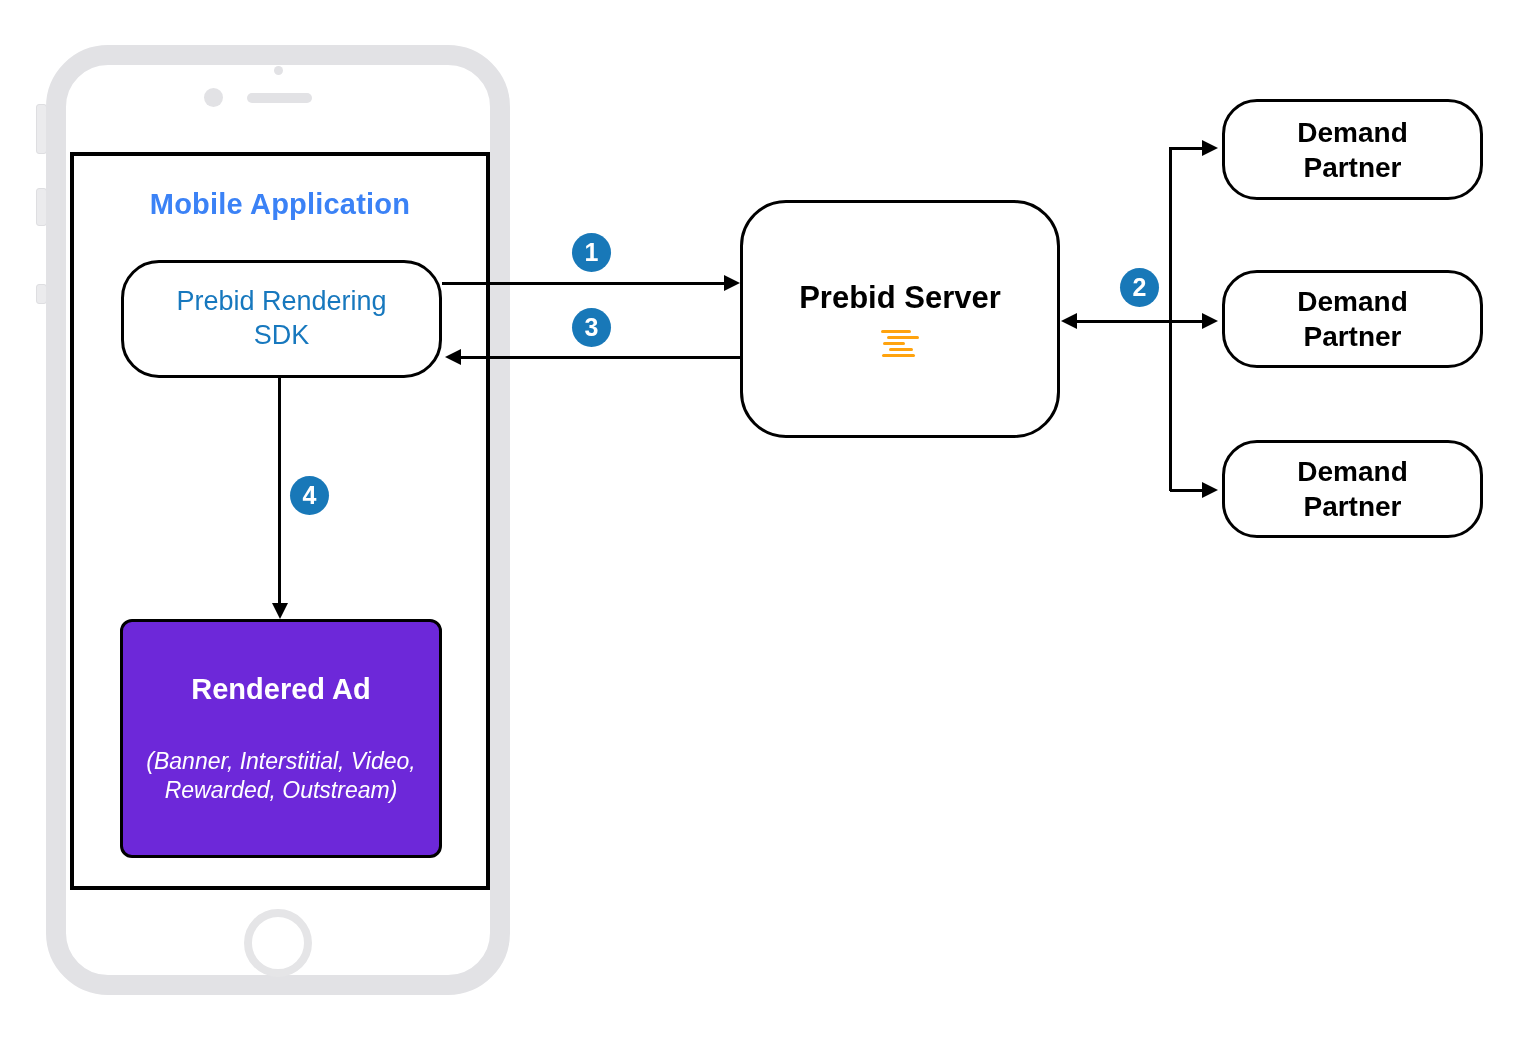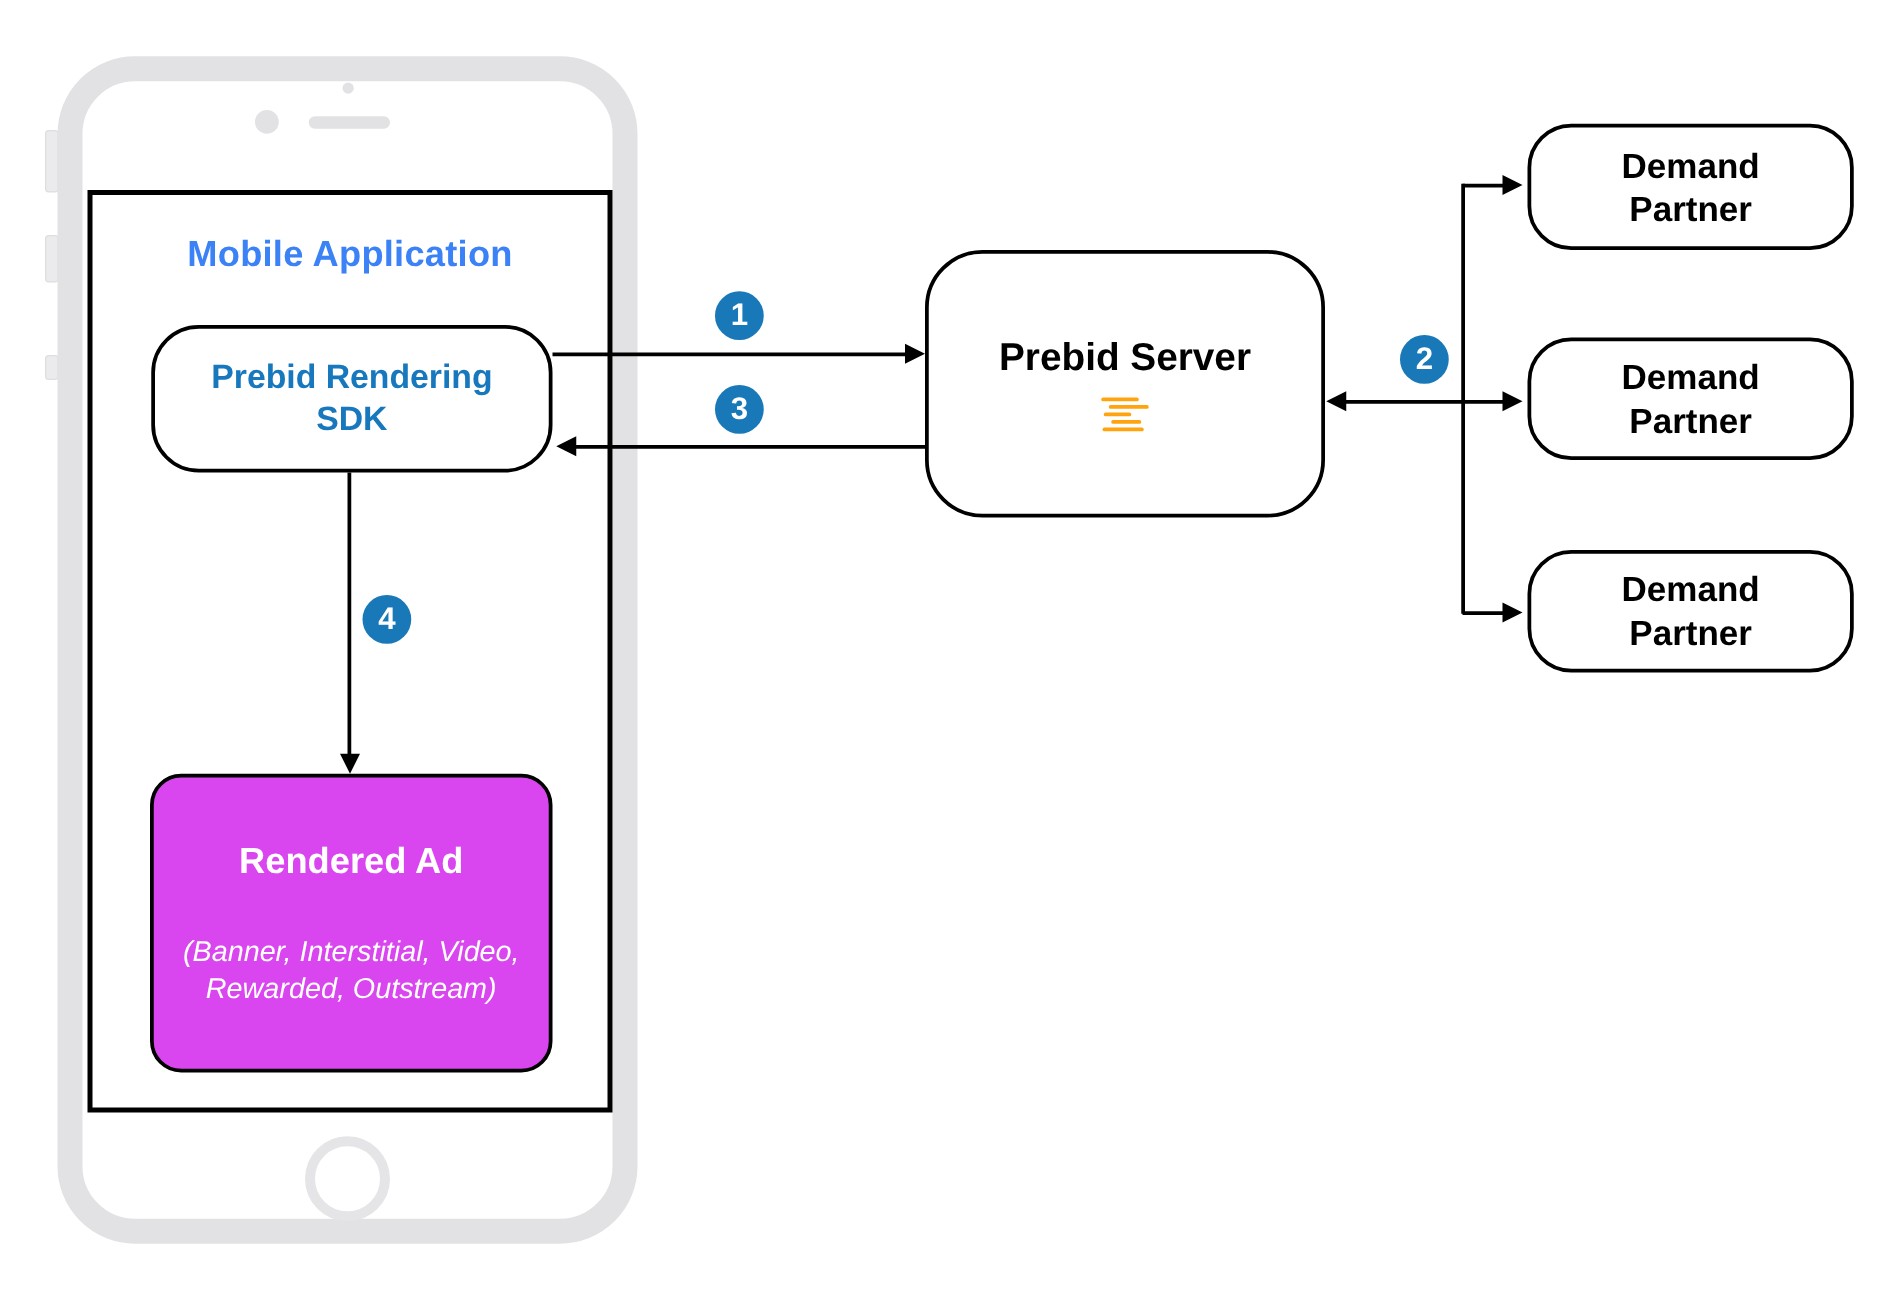--- a/index.html
+++ b/index.html
@@ -40,32 +40,32 @@
 
   
   .node {
     border: 3px solid #000; background: #ffffff;
     display: flex; align-items: center; justify-content: center;
     text-align: center; white-space: pre-line;
   }
   .sdk-box {
     left: 121px; top: 260px; width: 321px; height: 118px;
     border-radius: 38px;
-    color: #1778be; font-size: 27px; font-weight: bold; line-height: 1.25;
+    color: #1778be; font-size: 27px; font-weight: normal; line-height: 1.25;
   }
   .ad-box {
     left: 120px; top: 619px; width: 322px; height: 239px;
-    border-radius: 25px; background: #d946ef; color: #ffffff;
+    border-radius: 12px; background: #6d28d9; color: #ffffff;
     flex-direction: column;
     gap: 24px;
   }
   .ad-title { font-size: 29px; font-weight: bold; }
   .ad-sub   { font-size: 23px; font-style: italic; line-height: 1.23; margin-top: 17px; white-space: pre-line; }
   .server-box {
-    left: 740px; top: 200px; width: 320px; height: 214px;
+    left: 740px; top: 200px; width: 320px; height: 238px;
     border-radius: 46px; flex-direction: column;
     color: #000; font-size: 31px; font-weight: bold;
   }
   .prebid-icon { width: 44px; height: 28px; margin-top: 14px; position: relative; }
   .prebid-icon .bar { position: absolute; height: 3px; border-radius: 1.5px; background: #ffa30e; }
   .prebid-icon .p1 { left: 3px;  top: 0px;  width: 30px; }
   .prebid-icon .p2 { left: 9px;  top: 6px;  width: 32px; }
   .prebid-icon .p3 { left: 5px;  top: 12px; width: 22px; }
   .prebid-icon .p4 { left: 11px; top: 18px; width: 24px; }
   .prebid-icon .p5 { left: 4px;  top: 24px; width: 33px; }

